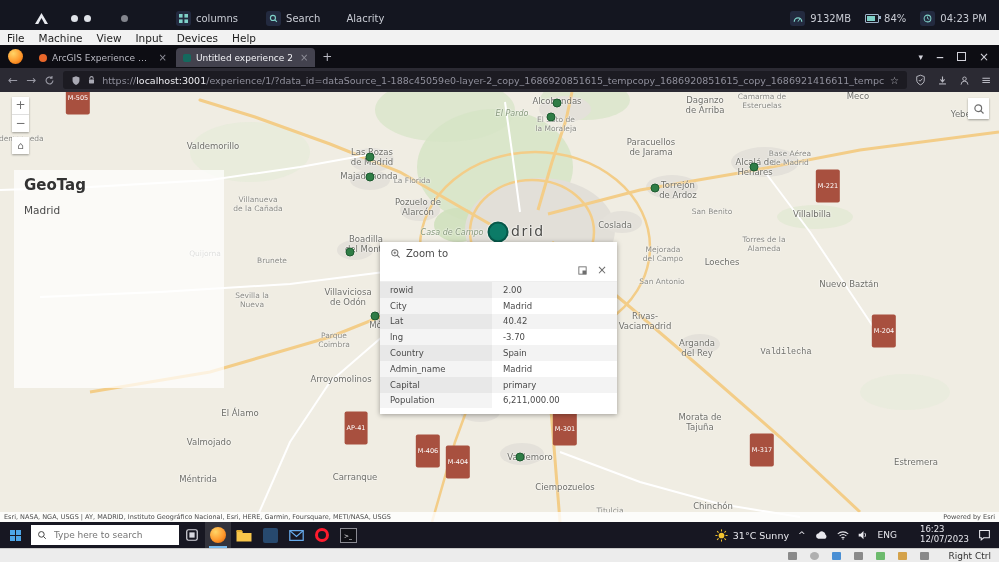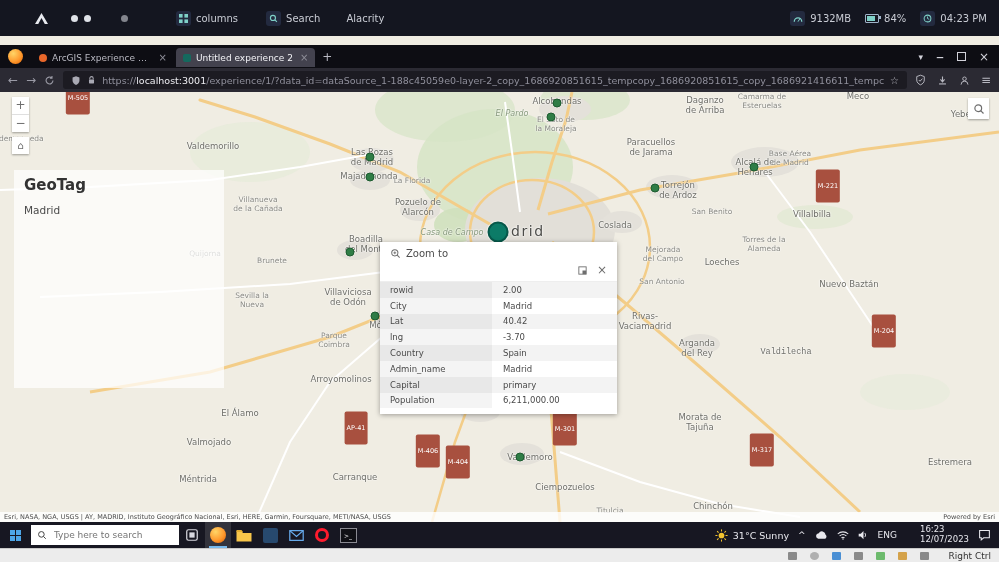--- a/index.html
+++ b/index.html
@@ -156,20 +156,29 @@
           <svg width="9" height="9" viewBox="0 0 16 16">
               <circle cx="8" cy="8" r="6" fill="none" stroke="currentColor" stroke-width="1.8"></circle>
               <path d="M8 4.5 V8 L11 9.5" fill="none" stroke="currentColor" stroke-width="1.6"></path>
             </svg>
         </span>
         <span>04:23 PM</span>
       </span>
     </span>
   </header>
 
+  <nav id="vmmenu">
+
+  <span>File</span>
+      <span>Machine</span>
+      <span>View</span>
+      <span>Input</span>
+      <span>Devices</span>
+      <span>Help</span>
+    </nav>
 
   <div id="tabbar">
     <span class="ff-ball"></span>
     <div class="tab">
       <span class="fav" style="background:#e8672a"></span>
       <span class="lbl">ArcGIS Experience Builder</span>
       <span class="x">×</span>
     </div>
     <div class="tab active">
       <span class="fav sq" style="background:#14695e"></span>
@@ -339,21 +348,21 @@
         <span class="maplabel small" style="left: 762px; top: 10px;">Camarma de
 Esteruelas</span>
         <span class="maplabel town" style="left: 858px; top: 5px;">Meco</span>
         <span class="maplabel town" style="left: 963px; top: 23px;">Yebes</span>
         <span class="maplabel town" style="left: 812px; top: 123px;">Villalbilla</span>
         <span class="maplabel small" style="left: 764px; top: 153px;">Torres de la
 Alameda</span>
         <span class="maplabel town" style="left: 722px; top: 171px;">Loeches</span>
         <span class="maplabel town" style="left: 849px; top: 193px;">Nuevo Baztán</span>
         <span class="maplabel town" style="left: 786px; top: 261px; font-family: Liberation Mono, monospace;">Valdilecha</span>
-        <span class="maplabel town" style="left: 950px; top: 371px;">Estremera</span>
+        <span class="maplabel town" style="left: 916px; top: 371px;">Estremera</span>
       </div>
 
     <div>
 
     <span class="roadbadge" style="left: 78px; top: 6px;">M-505</span>
         <span class="roadbadge" style="left: 356px; top: 336px;">AP-41</span>
         <span class="roadbadge" style="left: 428px; top: 359px;">M-406</span>
         <span class="roadbadge" style="left: 458px; top: 370px;">M-404</span>
         <span class="roadbadge" style="left: 565px; top: 337px;">M-301</span>
         <span class="roadbadge" style="left: 762px; top: 358px;">M-317</span>

